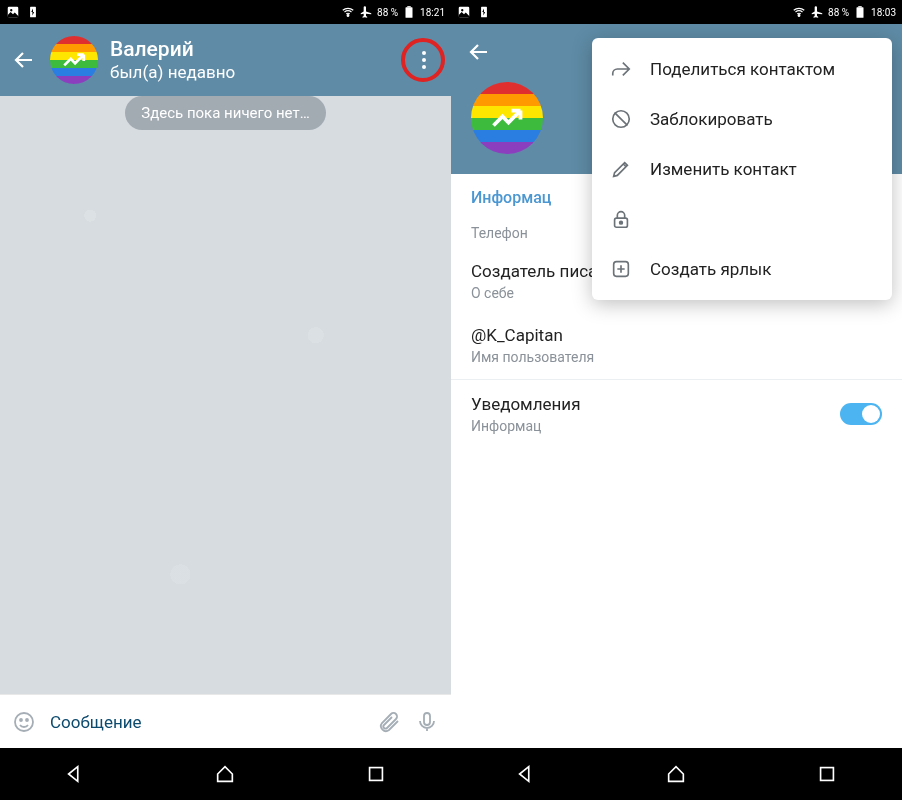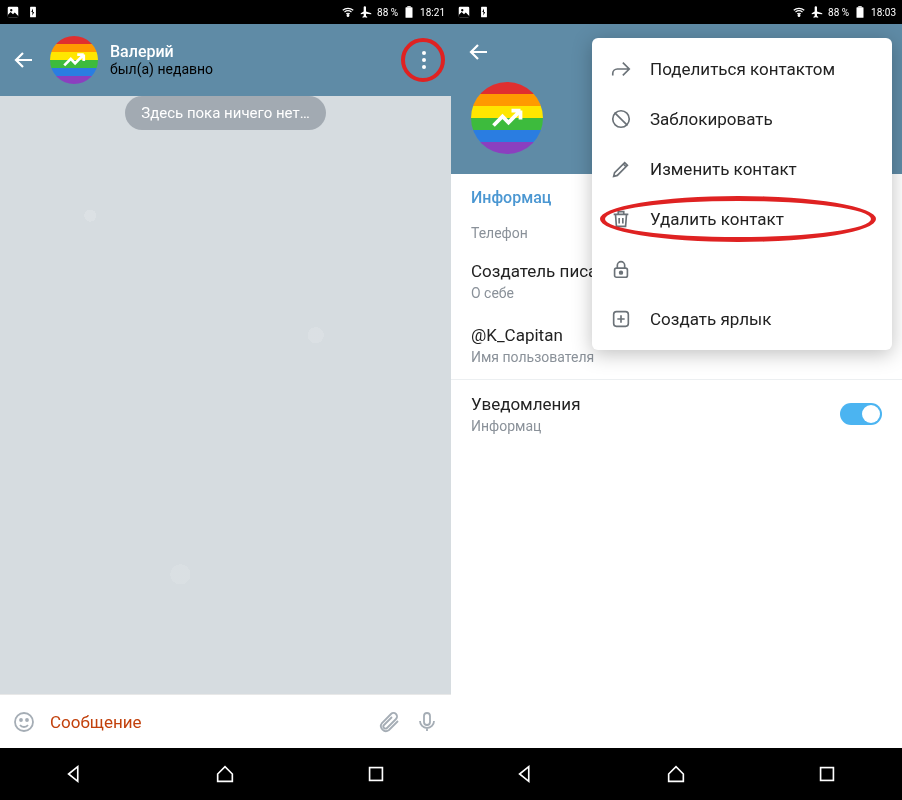--- a/index.html
+++ b/index.html
@@ -45,22 +45,22 @@
   .back { width: 28px; display:flex; align-items:center; justify-content:center; }
   .avatar {
     width: 48px; height: 48px; border-radius: 50%;
     background: linear-gradient(to bottom, #e02f2f 0 16%, #ff9a00 16% 33%, #ffe600 33% 50%, #3dbb3d 50% 66%, #2a7de1 66% 83%, #8b3fbf 83% 100%);
     margin: 0 12px;
     display:flex; align-items:center; justify-content:center;
     position: relative;
   }
   .avatar svg { width: 26px; height: 26px; }
   .name-block { display:flex; flex-direction:column; line-height:1.2; }
-  .contact-name { font-size: 16px; font-weight: 500; }
-  .contact-sub { font-size: 14px; color: #000000; }
+  .contact-name { font-size: 21px; font-weight: 500; }
+  .contact-sub { font-size: 17px; color: #ffffff; }
   .menu-dots {
     margin-left: auto; width: 34px; height:34px;
     display:flex; flex-direction:column; align-items:center; justify-content:center;
     gap: 3px;
   }
   .menu-dots span { width:4px; height:4px; border-radius:50%; background:#fff; }
   .highlight-circle {
     position:absolute; right: 6px; top: 14px;
     width: 44px; height:44px; border: 4px solid #df2222; border-radius: 50%;
     pointer-events:none;
@@ -80,21 +80,21 @@
     color:#fff;
     font-size:15px;
     padding: 8px 16px;
     border-radius: 20px;
   }
   
   .input-bar {
     height: 54px; background:#fff; display:flex; align-items:center;
     padding: 0 12px; gap: 14px; border-top: 1px solid #e8e8e8;
   }
-  .input-placeholder { color:#c2410c; font-size:17px; flex:1; }
+  .input-placeholder { color:#0c4a6e; font-size:17px; flex:1; }
   
   .nav-bar {
     height: 52px; background:#000; display:flex; align-items:center; justify-content:space-around;
   }
   .nav-bar svg { width:22px; height:22px; }
   
   .profile-body { flex:1; background:#fff; overflow:hidden; position:relative; }
   .tab-header {
     background:#5f8ba6; height: 150px; position:relative; color:#fff;
   }
@@ -319,29 +319,20 @@
         <span class="menu-icon">
           <svg width="22" height="22" viewBox="0 0 24 24" fill="none" stroke="#6b7278" stroke-width="1.8">
               <path d="M4 20l4-1 11-11-3-3L5 16l-1 4zM14 6l3 3"></path>
             </svg>
         </span>
         <span>Изменить контакт</span>
       </div>
       <div class="menu-item">
         <span class="menu-icon">
           <svg width="22" height="22" viewBox="0 0 24 24" fill="none" stroke="#6b7278" stroke-width="1.8">
-              <path d="M4 7h16M9 7V4h6v3M6 7l1 13h10l1-13M10 11v6M14 11v6"></path>
-            </svg>
-        </span>
-        <span>Удалить контакт</span>
-        <div class="highlight-oval"></div>
-      </div>
-      <div class="menu-item">
-        <span class="menu-icon">
-          <svg width="22" height="22" viewBox="0 0 24 24" fill="none" stroke="#6b7278" stroke-width="1.8">
               <rect x="5" y="11" width="14" height="10" rx="2"></rect>
               <path d="M8 11V8a4 4 0 018 0v3"></path>
               <circle cx="12" cy="16" r="1.5" fill="#6b7278"></circle>
             </svg>
         </span>
       </div>
       <div class="menu-item">
         <span class="menu-icon">
           <svg width="22" height="22" viewBox="0 0 24 24" fill="none" stroke="#6b7278" stroke-width="1.8">
               <rect x="4" y="4" width="16" height="16" rx="3"></rect>

